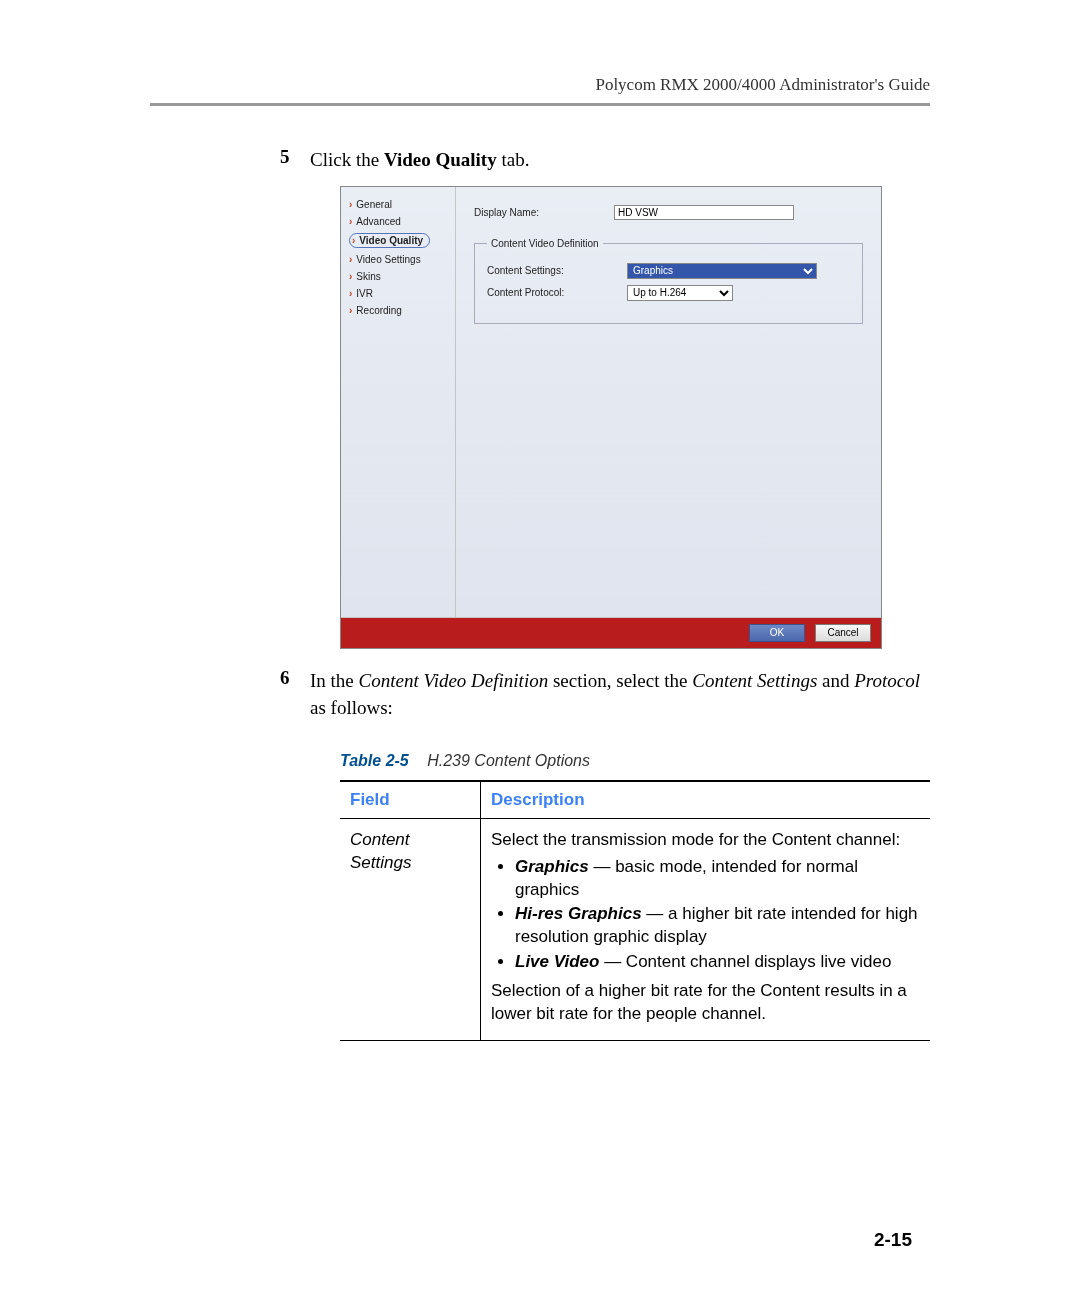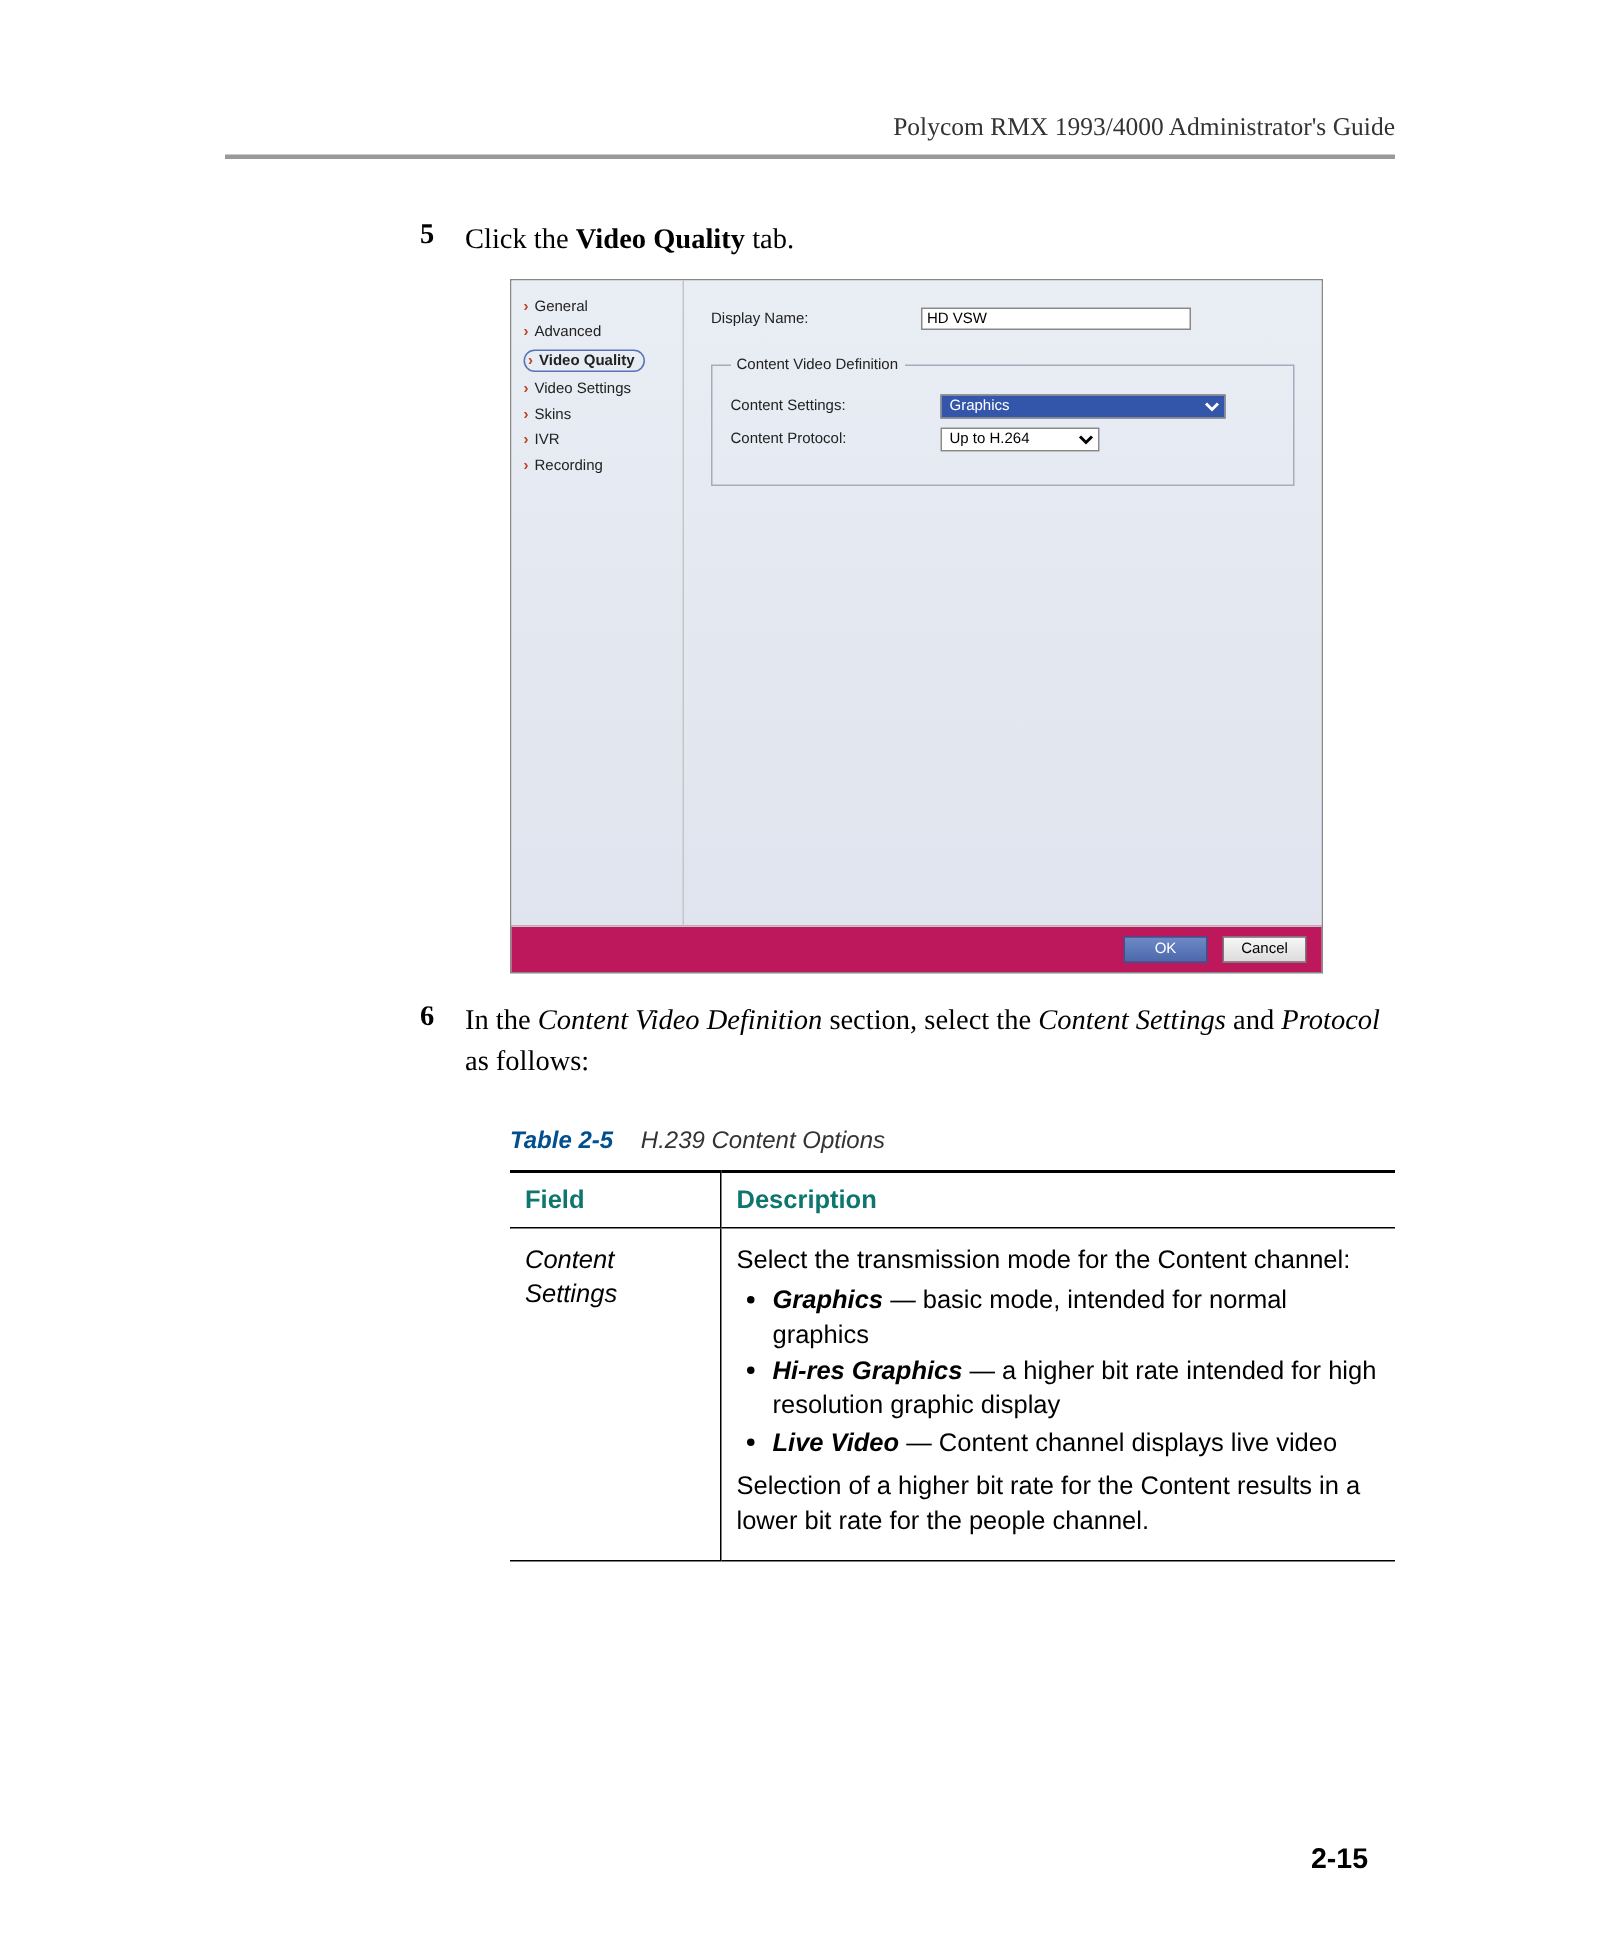--- a/index.html
+++ b/index.html
@@ -163,21 +163,21 @@
   .sel-highlight {
     background: #3355aa;
     color: #fff;
   }
   .shot-buttons {
     border-top: 1px solid #c5c5c5;
     padding: 6px 10px;
     display: flex;
     justify-content: flex-end;
     gap: 10px;
-    background: #be185d;
+    background: #b91c1c;
   }
   .shot-buttons button {
     width: 56px;
     height: 18px;
     font-size: 10px;
     border: 1px solid #7a7a7a;
     background: linear-gradient(#f7f7f7,#dcdcdc);
     cursor: pointer;
   }
   .shot-buttons button.primary {
@@ -203,21 +203,21 @@
     width: 590px;
     font-family: Arial, Helvetica, sans-serif;
     font-size: 17px;
   }
   table.opts th {
     text-align: left;
     background: #fff;
     border-top: 2px solid #000;
     border-bottom: 1px solid #000;
     padding: 8px 10px;
-    color: #0f766e;
+    color: #3b82f6;
     font-weight: bold;
   }
   table.opts td {
     vertical-align: top;
     border-bottom: 1px solid #000;
     padding: 10px 10px 14px 10px;
     line-height: 1.35;
   }
   table.opts td.fieldcol {
     width: 120px;
@@ -240,21 +240,21 @@
     right: 168px;
     font-family: Arial, Helvetica, sans-serif;
     font-weight: bold;
     font-size: 19px;
   }
 </style>
 </head>
 <body>
 
 <div class="page">
-  <div class="header-right">Polycom RMX 1993/4000 Administrator's Guide</div>
+  <div class="header-right">Polycom RMX 2000/4000 Administrator's Guide</div>
   <hr class="header-rule">
 
   <div class="step-row">
     <div class="step-num">5</div>
     <div class="step-text">
       <span>Click the </span><b>Video Quality</b><span> tab.</span>
     </div>
   </div>
 
   <div class="shot">

